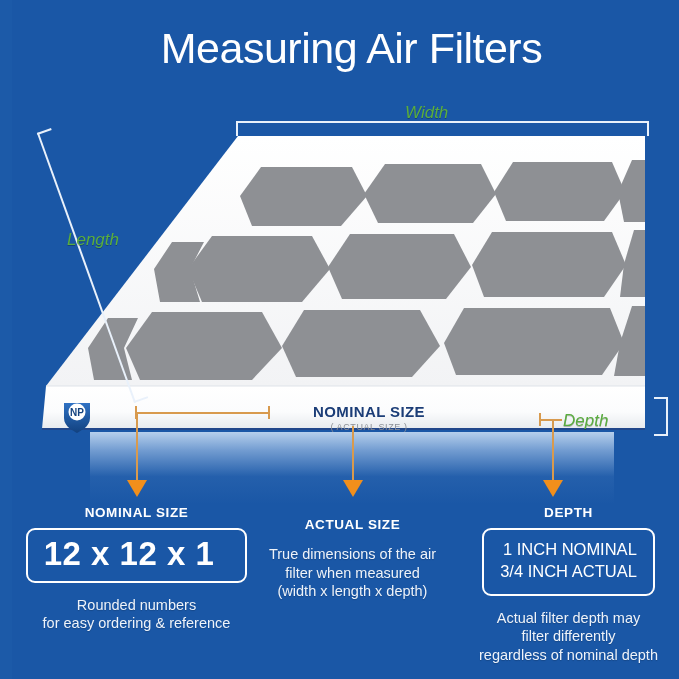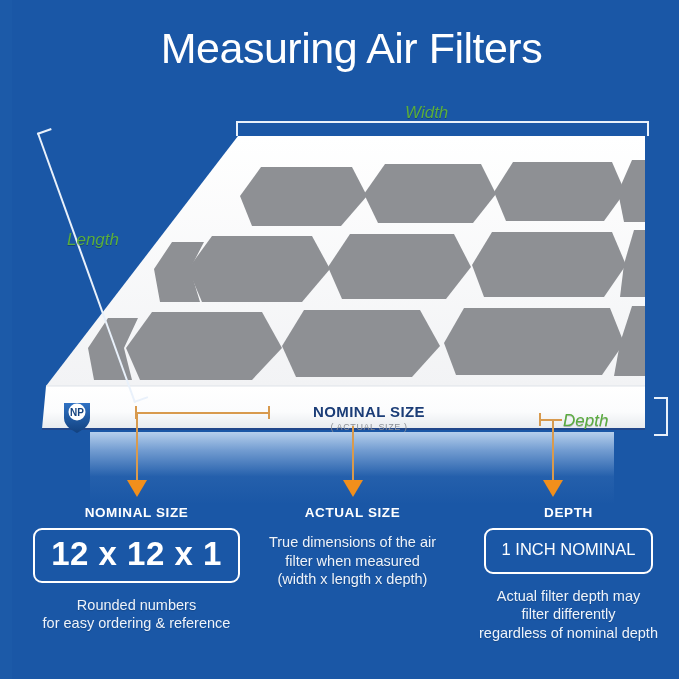--- a/index.html
+++ b/index.html
@@ -93,35 +93,35 @@
   #nominal-callout .big{
     color:#1b3d77;font-size:15px;font-weight:bold;letter-spacing:.4px;
   }
   #nominal-callout .small{
     color:#8b8f96;font-size:9px;letter-spacing:.6px;margin-top:2px;
   }
 
   
   .col{position:absolute;top:505px;text-align:center;}
   #col-1{left:12px;width:225px;}
-  #col-2{left:233px;width:215px;}
+  #col-2{left:233px;width:215px;margin-top:12px;}
   #col-3{left:444px;width:225px;}
 
   .col-title{
     color:#ffffff;font-size:13.5px;font-weight:bold;letter-spacing:.6px;
     margin-bottom:8px;
   }
   .valuebox{
     border:2px solid #ffffff;border-radius:9px;
     color:#ffffff;
     display:inline-block;
     box-sizing:border-box;
   }
   #box-1{
-    padding:6px 16px 9px 16px;
+    padding:6px 31px 9px 16px;
     font-size:33px;font-weight:bold;letter-spacing:.5px;
     line-height:1.08;
     border-radius:9px;
   }
   #box-2{
     padding:8px 12px 10px 12px;
     font-size:16.5px;line-height:1.32;white-space:nowrap;
   }
   #box-3{
     padding:9px 16px 11px 16px;
@@ -252,20 +252,21 @@
       <div>True dimensions of the air</div>
       <div>filter when measured</div>
       <div>(width x length x depth)</div>
     </div>
   </div>
 
   <div class="col" id="col-3">
     <div class="col-title">DEPTH</div>
     <div class="valuebox" id="box-3">
       <div>1 INCH NOMINAL</div>
+      <div>3/4 INCH ACTUAL</div>
     </div>
     <div class="caption">
       <div>Actual filter depth may</div>
       <div>filter differently</div>
       <div>regardless of nominal depth</div>
     </div>
   </div>
 
 </div>
 

